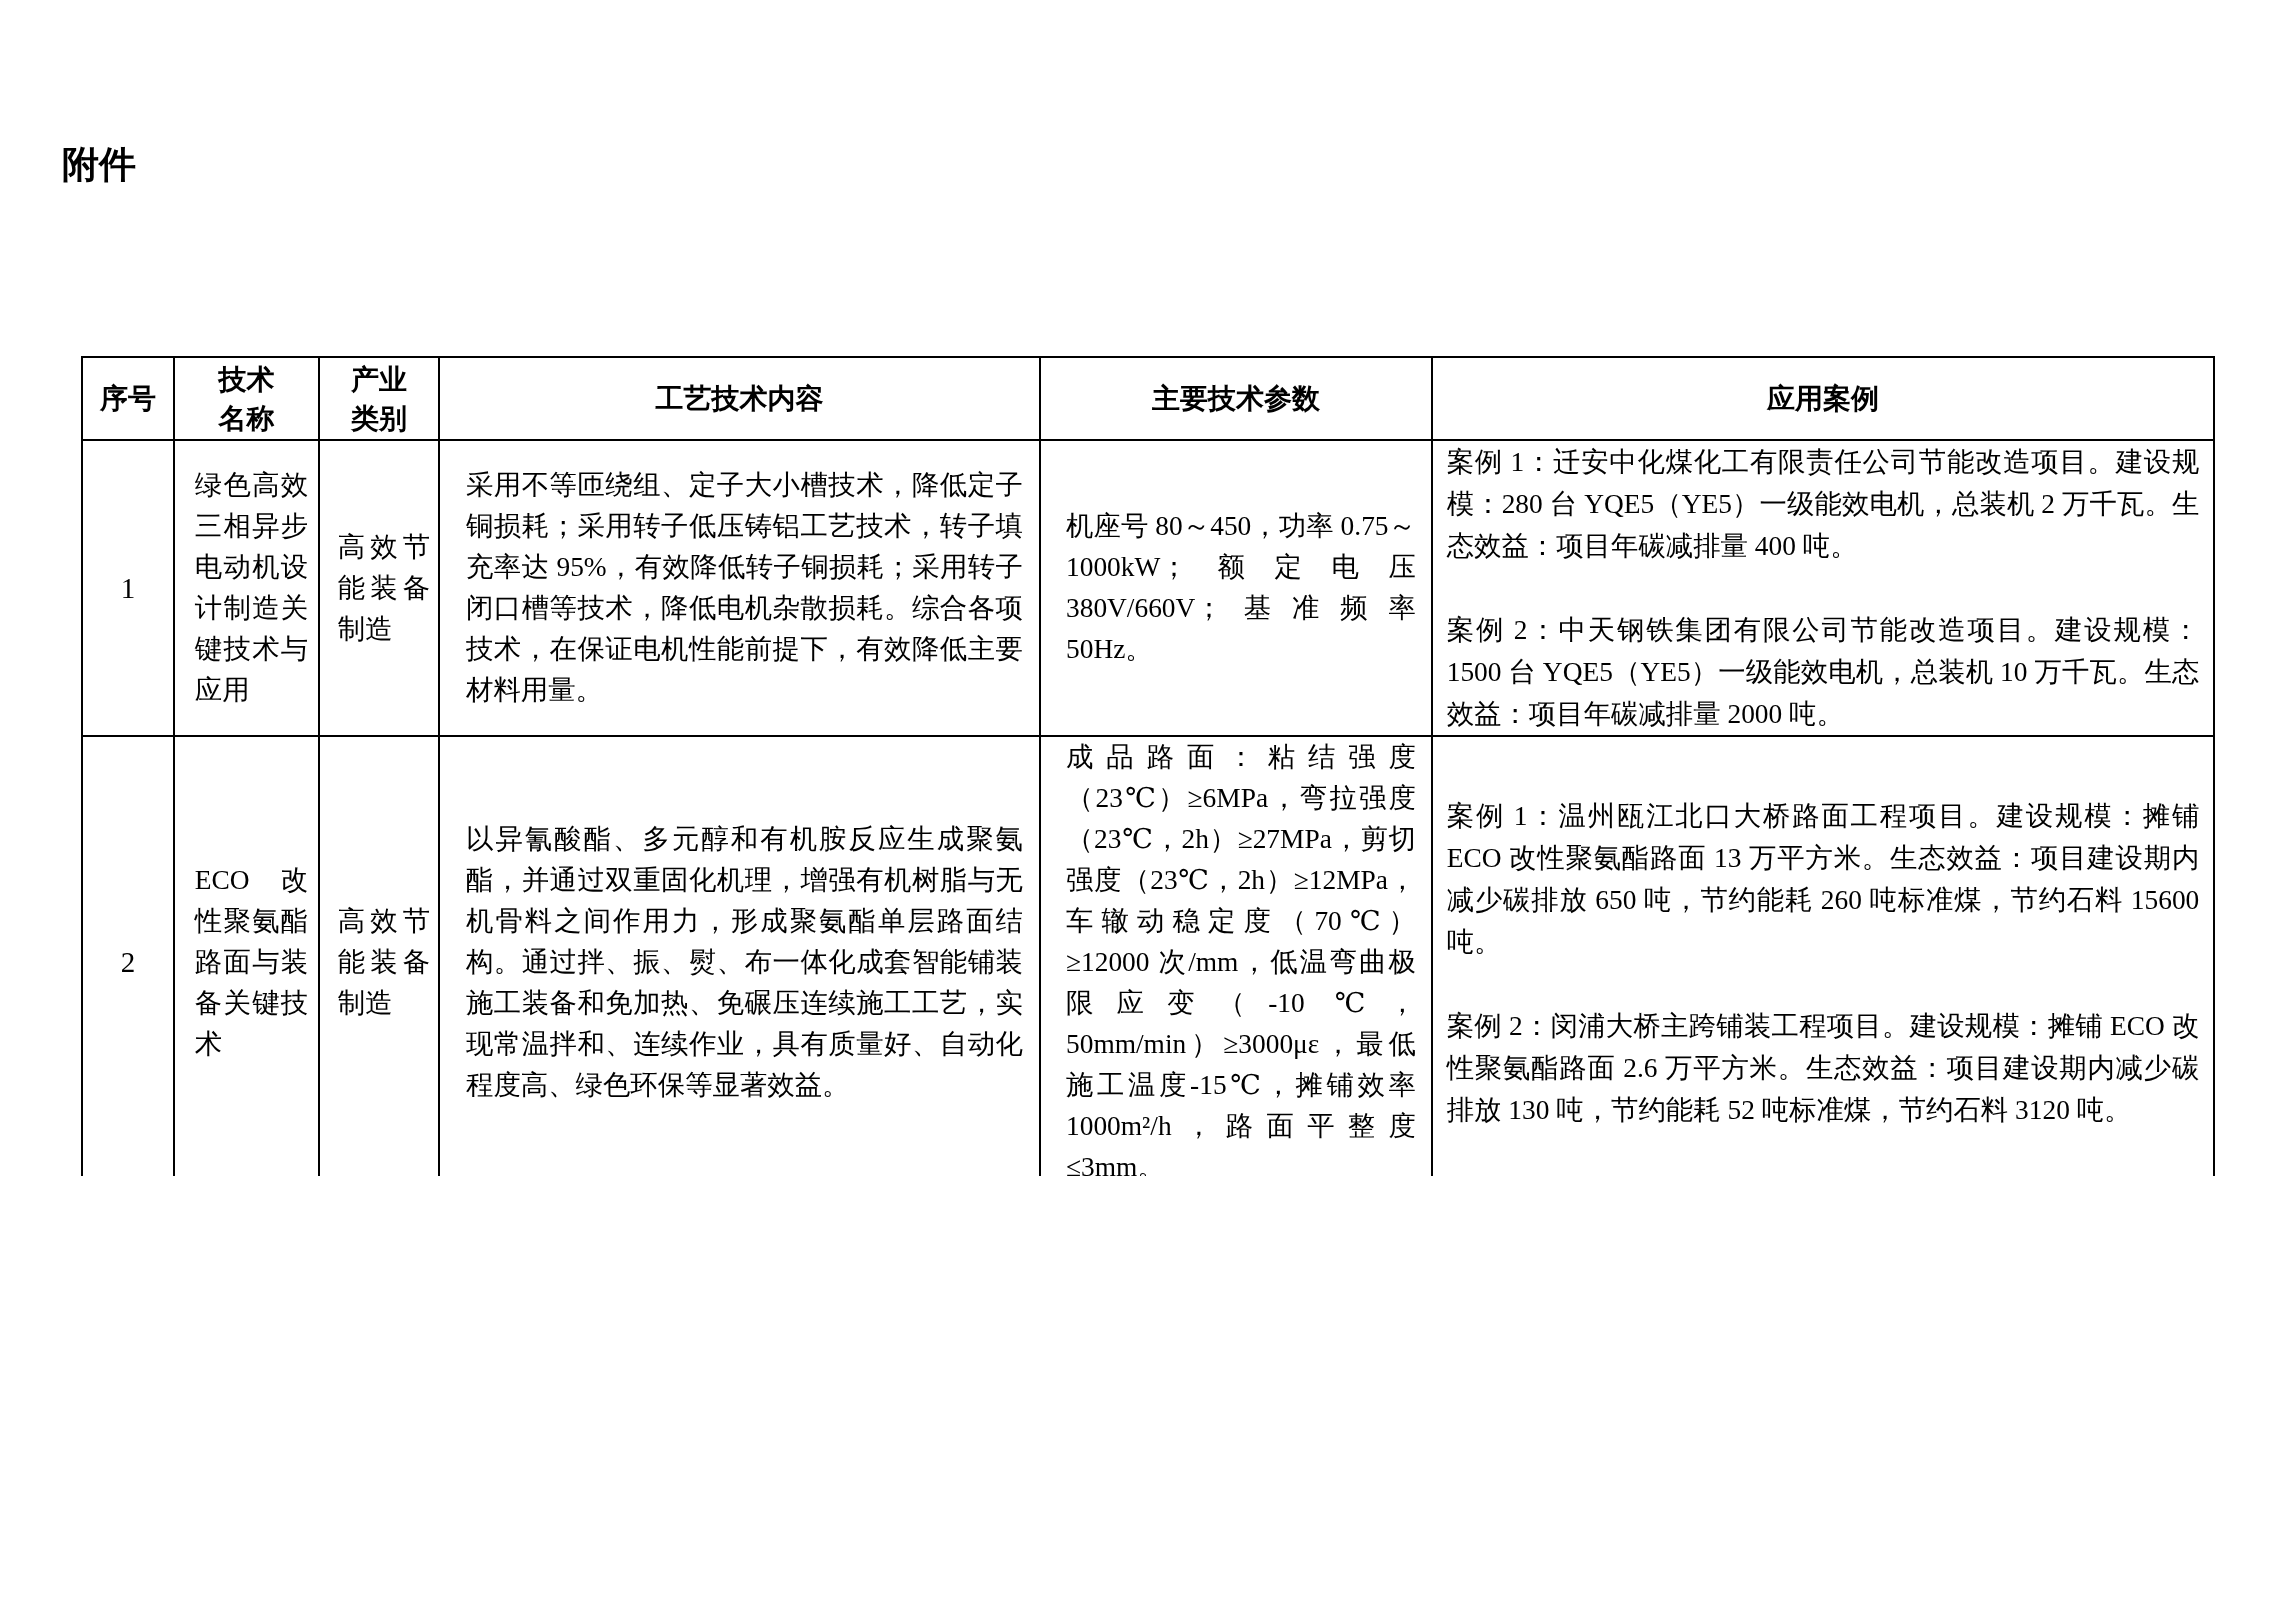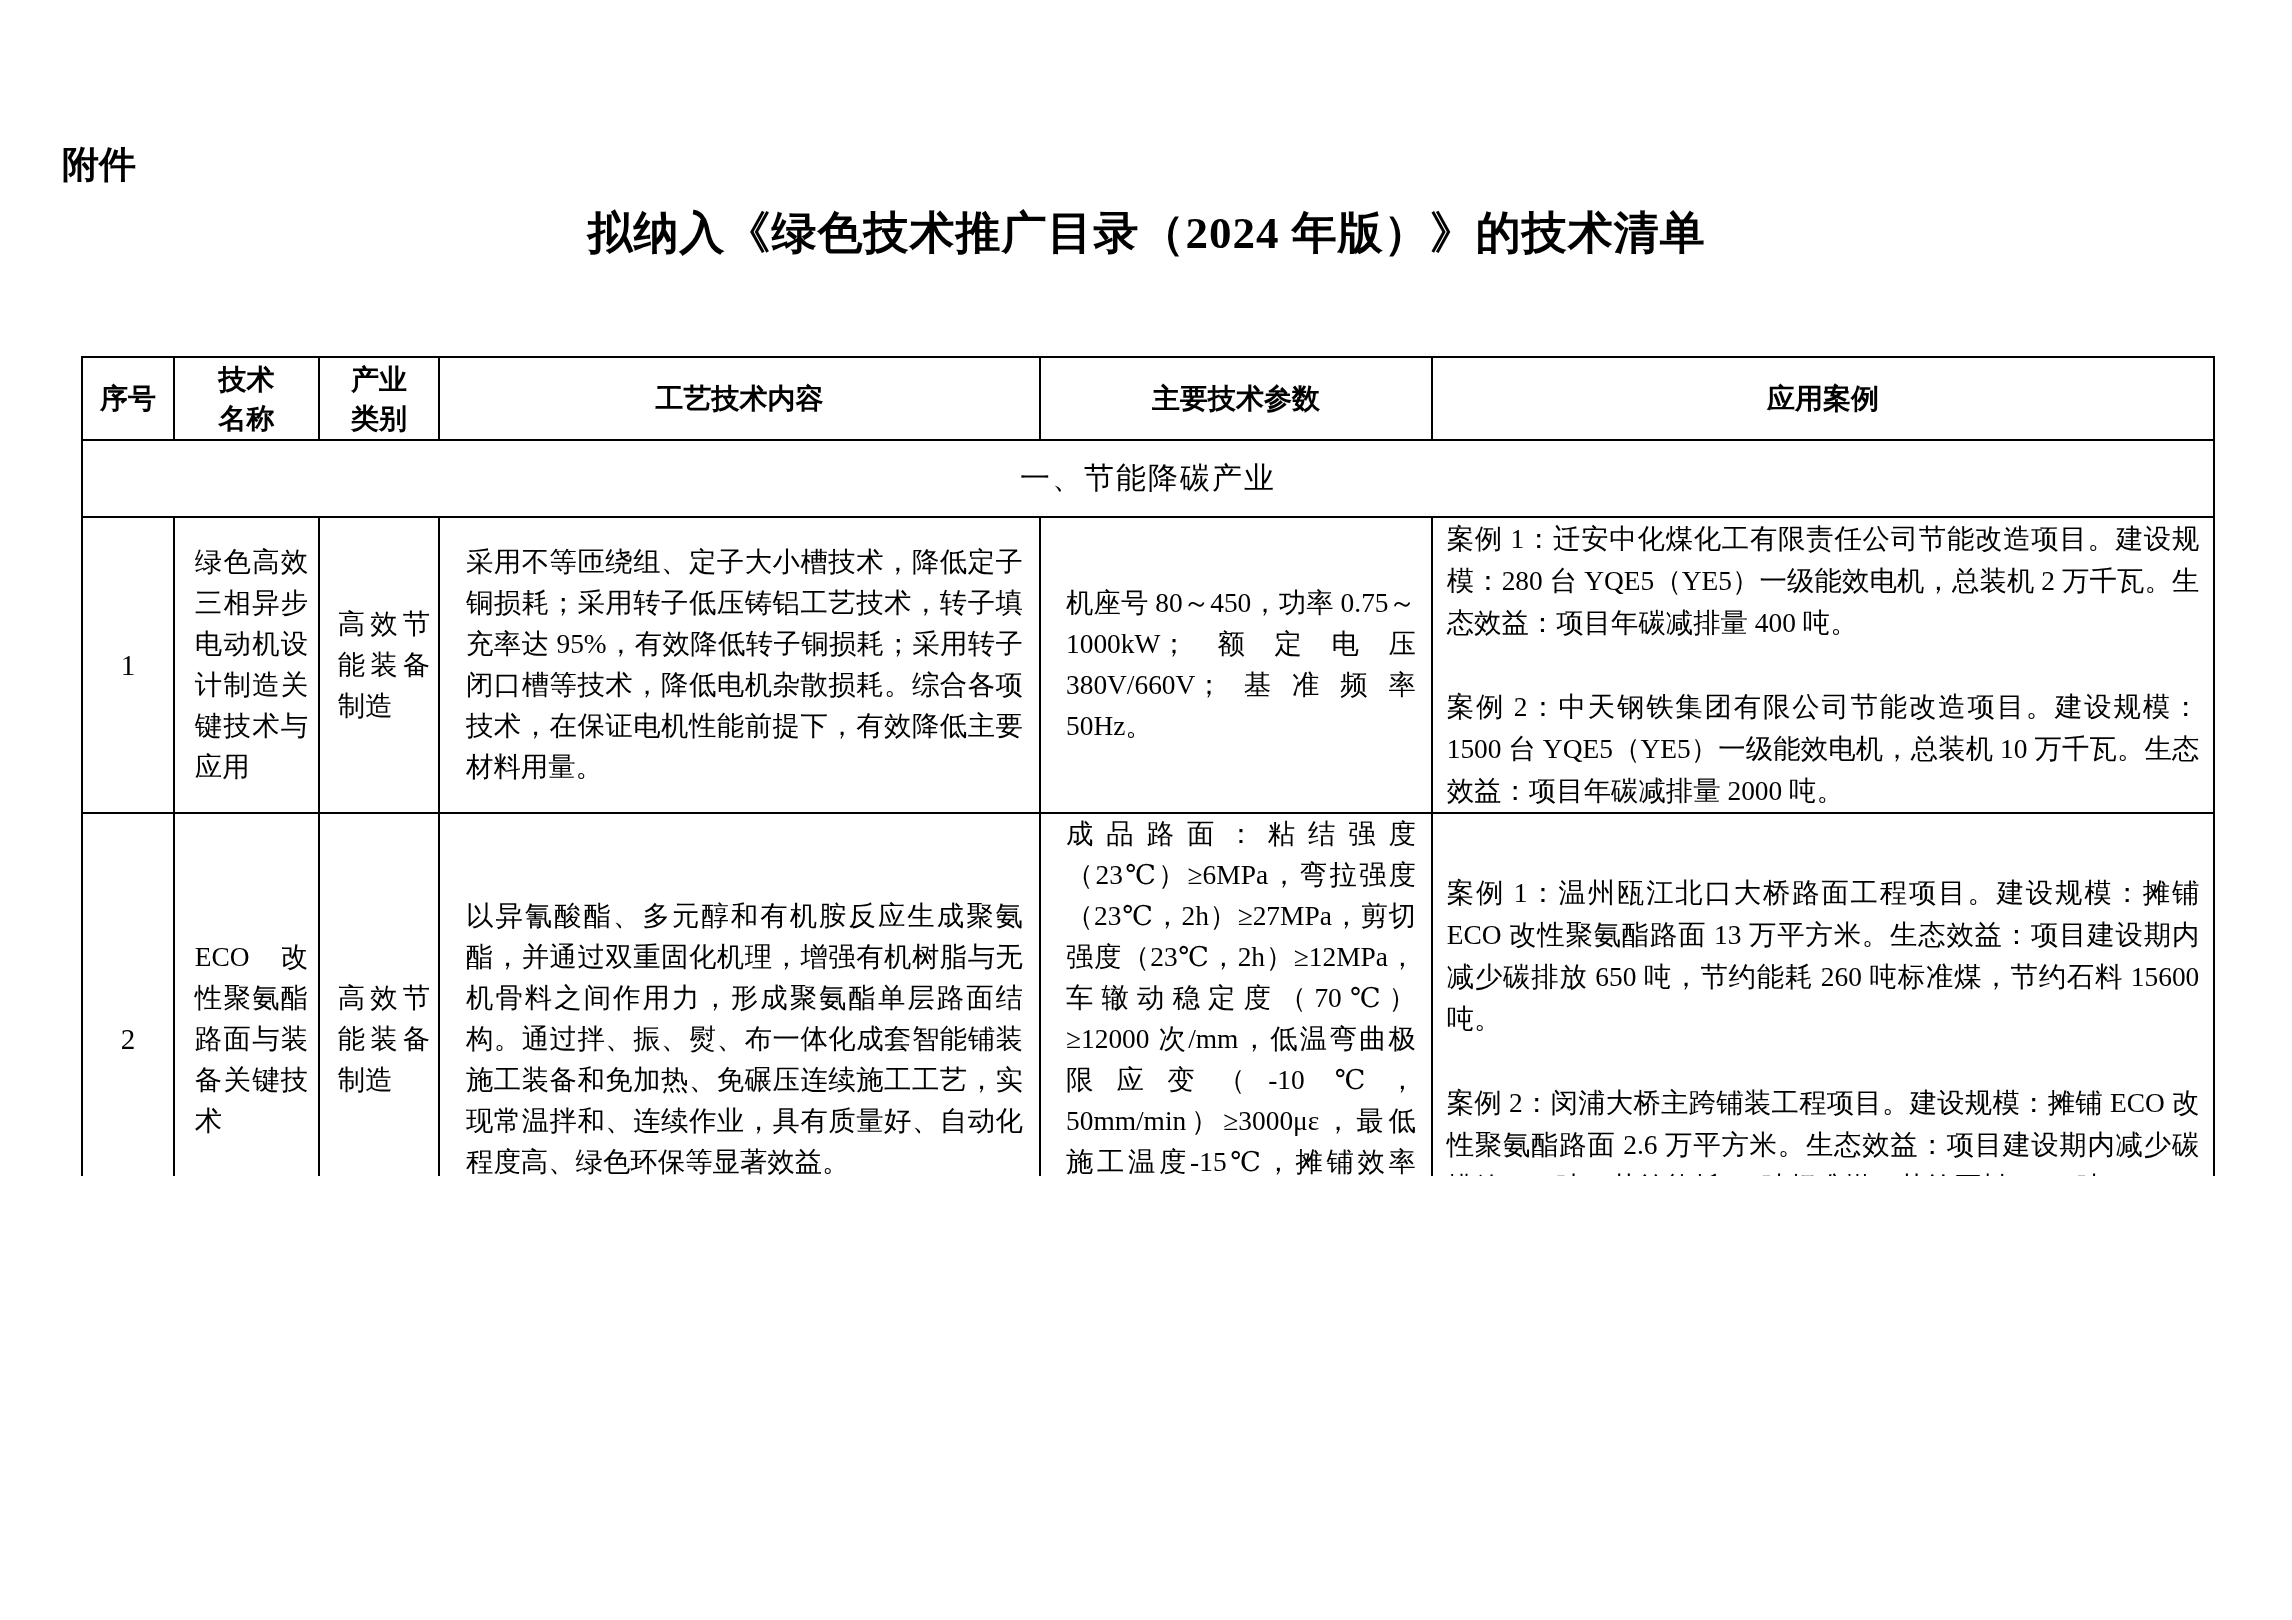--- a/index.html
+++ b/index.html
@@ -109,21 +109,20 @@
     font-size:14.7px;line-height:15.7px;
   }
 </style>
 </head>
 <body>
 
 <div class="page">
 
   <div class="attachment">附件</div>
 
-  <h1 class="title">拟纳入《绿色技术推广目录（2024 年版）》的技术清单</h1>
 
   <table class="tech-table">
     <colgroup>
       <col style="width:92px">
       <col style="width:145px">
       <col style="width:120px">
       <col style="width:601px">
       <col style="width:392px">
       <col style="width:782px">
     </colgroup>
@@ -145,23 +144,20 @@
         </th>
         <th>
           <span>主要技术参数</span>
         </th>
         <th>
           <span>应用案例</span>
         </th>
       </tr>
     </thead>
     <tbody>
-      <tr class="section-row">
-        <td colspan="6">一、节能降碳产业</td>
-      </tr>
 
       <tr class="data-row row1">
         <td class="seq">1</td>
         <td class="name">
           <div class="just">绿色高效三相异步电动机设计制造关键技术与应用</div>
         </td>
         <td class="industry">
           <div class="just">高效节能装备制造</div>
         </td>
         <td class="process">

